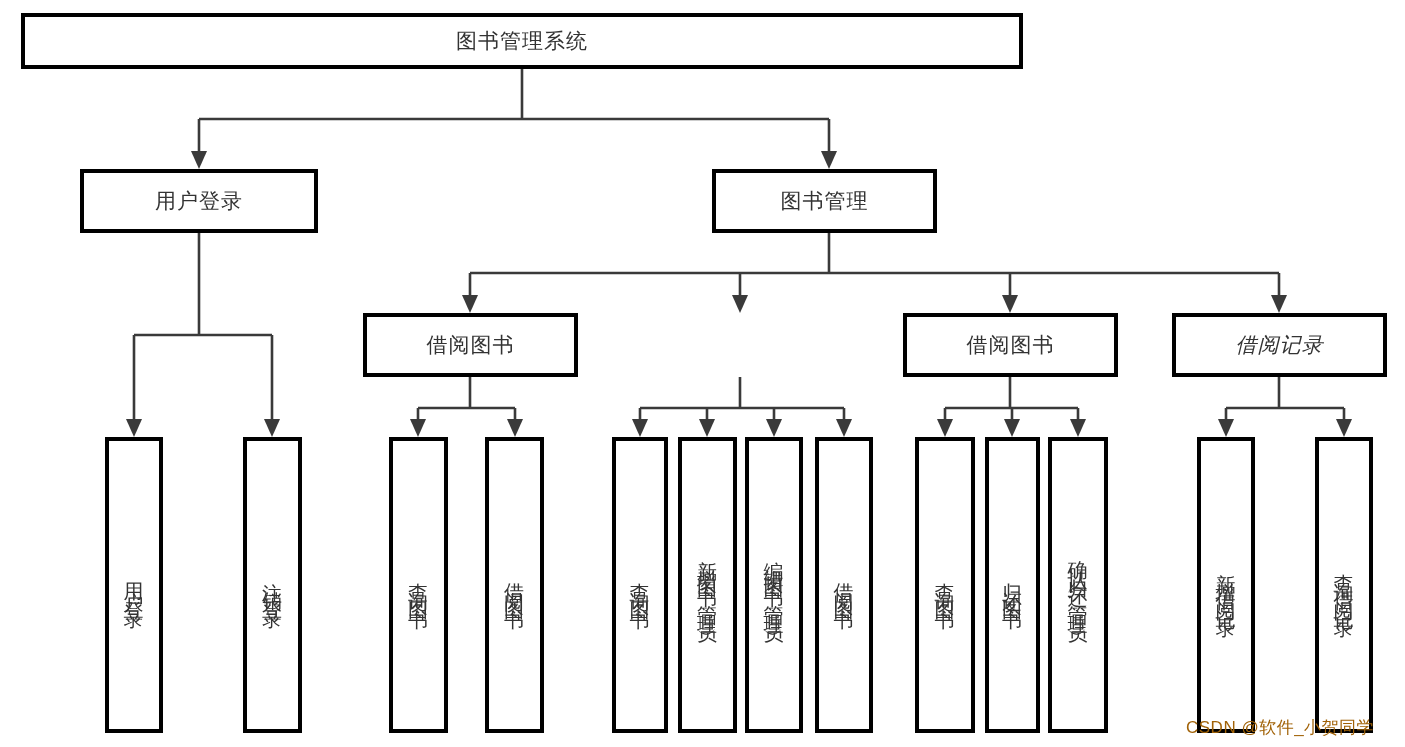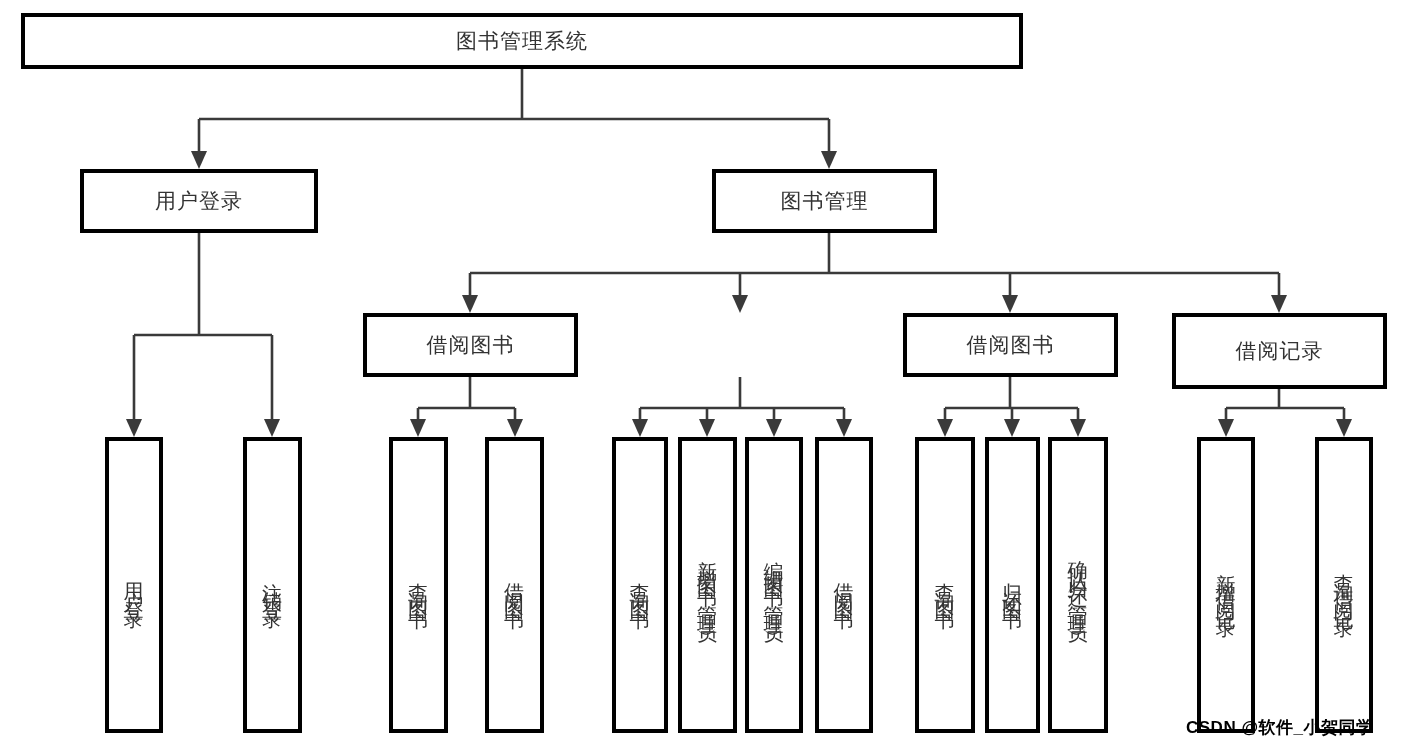--- a/index.html
+++ b/index.html
@@ -45,24 +45,23 @@
     font-size: 20px;
     letter-spacing: 9px;
     line-height: 1;
   }
   #watermark {
     position: absolute;
     left: 1186px;
     top: 716px;
     width: 219px;
     font-size: 17px;
-    color: #000000;
+    color: #a16207;
     white-space: nowrap;
     letter-spacing: 0.5px;
-    font-weight: bold;
   }
 </style>
 </head>
 <body>
 
 <div id="canvas">
 
   <svg id="wires" viewBox="0 0 1405 747" xmlns="http://www.w3.org/2000/svg">
     <g stroke="#3a3a3a" stroke-width="2.6" fill="none">
 
@@ -103,21 +102,21 @@
     </g>
   </svg>
 
   <div class="node h-node" style="left:21px; top:13px; width:1002px; height:56px;">图书管理系统</div>
 
   <div class="node h-node" style="left:80px; top:169px; width:238px; height:64px;">用户登录</div>
   <div class="node h-node" style="left:712px; top:169px; width:225px; height:64px;">图书管理</div>
 
   <div class="node h-node" style="left:363px; top:313px; width:215px; height:64px;">借阅图书</div>
   <div class="node h-node" style="left:903px; top:313px; width:215px; height:64px;">借阅图书</div>
-  <div class="node h-node" style="left:1172px; top:313px; width:215px; height:76px;">借阅记录</div>
+  <div class="node h-node" style="left:1172px; top:313px; width:215px; height:64px;font-style:italic;">借阅记录</div>
 
   <div class="node v-node" style="left:105px; top:437px; width:58px; height:296px;">用户登录</div>
   <div class="node v-node" style="left:243px; top:437px; width:59px; height:296px;">注销登录</div>
 
   <div class="node v-node" style="left:389px; top:437px; width:59px; height:296px;">查询图书</div>
   <div class="node v-node" style="left:485px; top:437px; width:59px; height:296px;">借阅图书</div>
 
   <div class="node v-node" style="left:612px; top:437px; width:56px; height:296px;">查询图书</div>
   <div class="node v-node" style="left:678px; top:437px; width:59px; height:296px;">新增图书（管理员）</div>
   <div class="node v-node" style="left:745px; top:437px; width:58px; height:296px;">编辑图书（管理员）</div>

